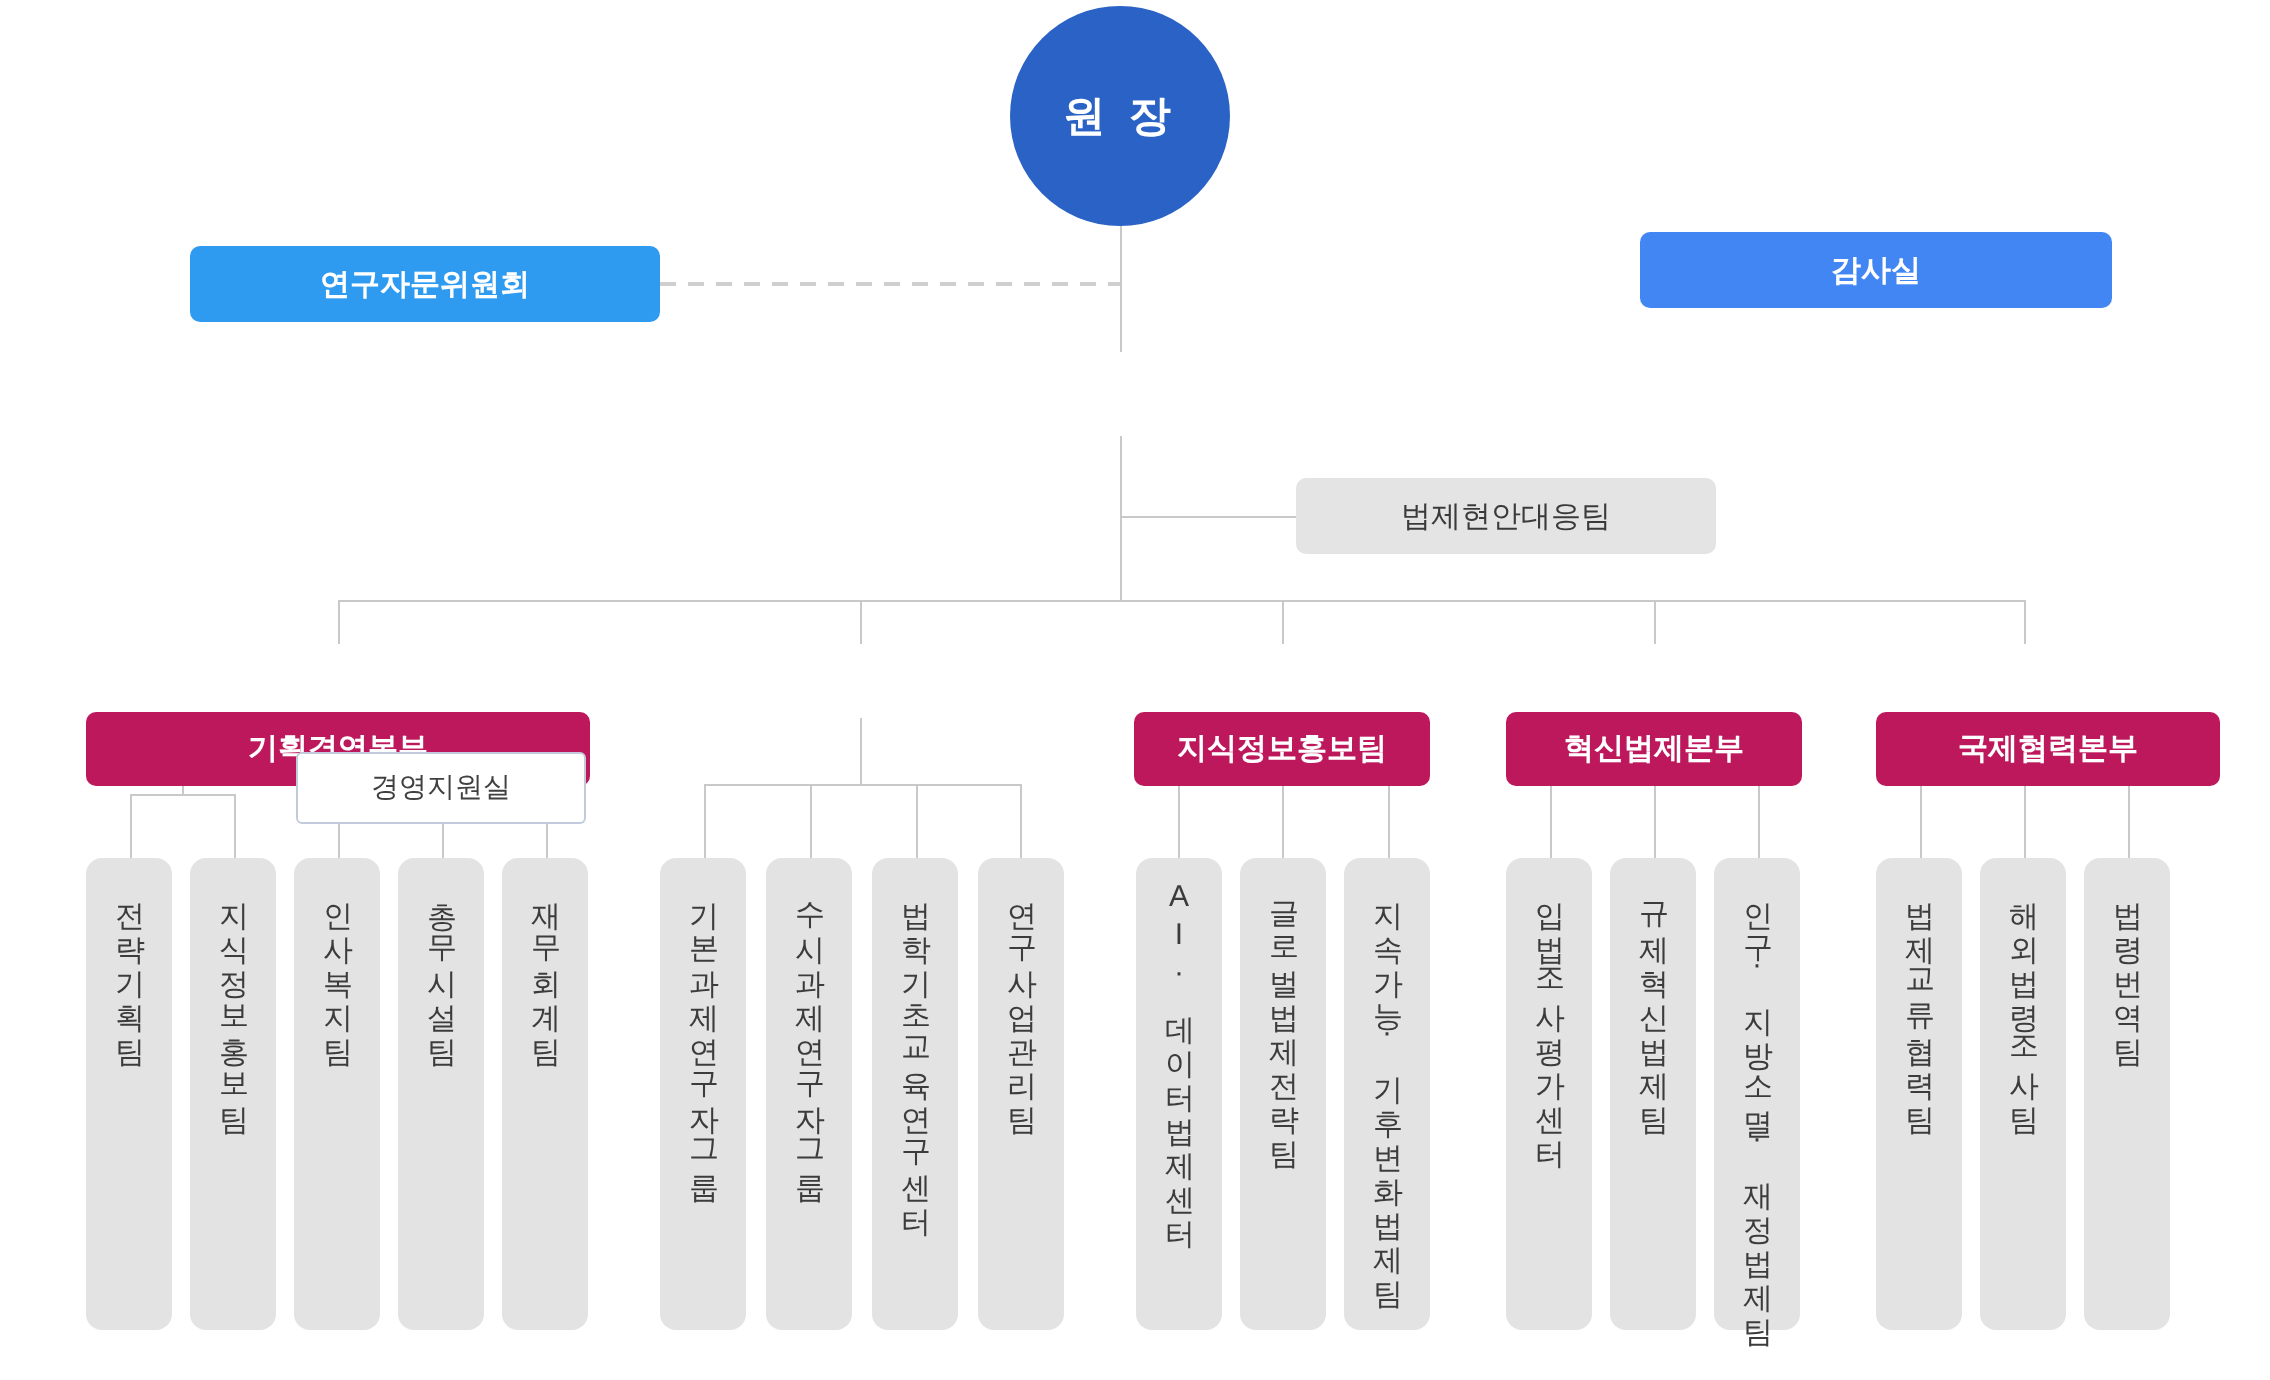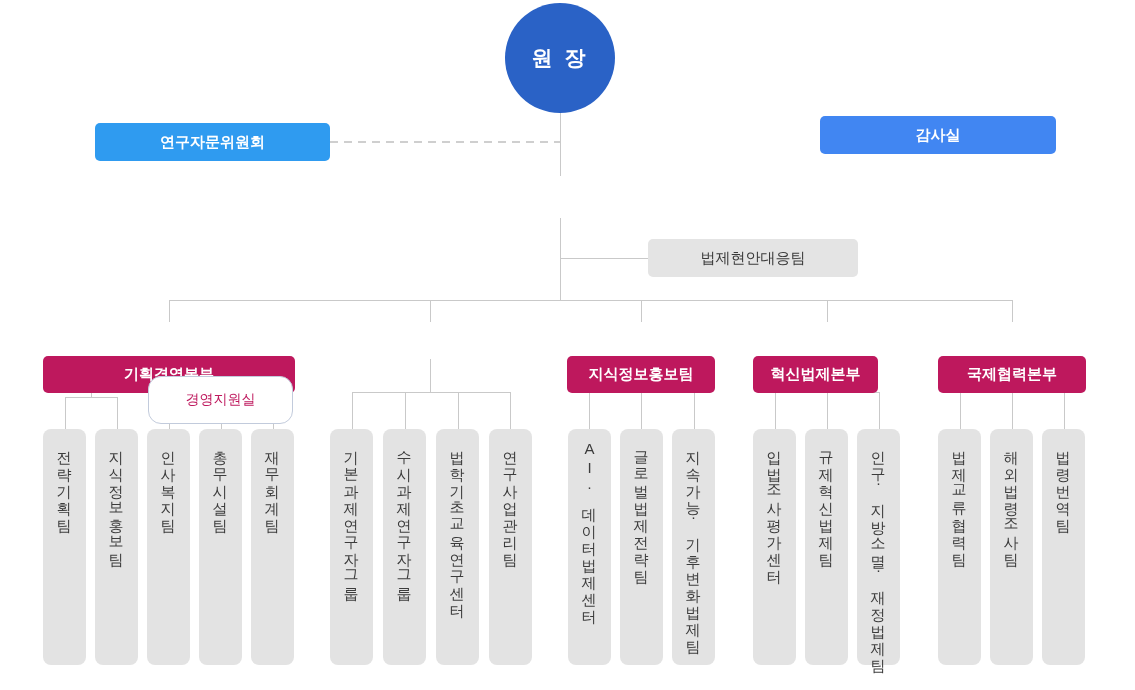--- a/index.html
+++ b/index.html
@@ -16,21 +16,21 @@
   .node{position:absolute;display:flex;align-items:center;justify-content:center;box-sizing:border-box;}
   .circle{
     left:505px;top:3px;width:110px;height:110px;border-radius:50%;
     background:#2a62c6;color:#fff;font-size:21px;font-weight:bold;letter-spacing:3px;
   }
   .advisory{left:95px;top:123px;width:235px;height:38px;border-radius:5px;background:#2f9bf0;color:#fff;font-size:15px;font-weight:bold;}
   .audit{left:788px;top:116px;width:236px;height:38px;border-radius:5px;background:#4186f2;color:#fff;font-size:15px;font-weight:bold;margin-left:32px;}
   .vice{left:443px;top:176px;width:235px;height:42px;border-radius:5px;background:#1180c8;color:#fff;font-size:17px;font-weight:bold;letter-spacing:2px;}
   .issue{left:648px;top:239px;width:210px;height:38px;border-radius:5px;background:#e4e4e4;color:#3a3a3a;font-size:15px;}
   .division{top:324px;height:37px;border-radius:5px;background:#be185d;color:#fff;font-size:15px;font-weight:bold;margin-top:32px;}
-  .support{left:148px;top:376px;width:145px;height:48px;border-radius:13px;background:#ffffff;border:1px solid #c2cbdc;color:#be185d;font-size:14px;}
+  .support{left:148px;top:376px;width:145px;height:36px;border-radius:3px;background:#ffffff;border:1px solid #c2cbdc;color:#404040;font-size:14px;}
   .team{
     position:absolute;top:429px;width:43px;height:236px;border-radius:8px;background:#e3e3e3;
     display:flex;justify-content:center;box-sizing:border-box;padding-top:11px;
   }
   .vtext{
     writing-mode:vertical-rl;text-orientation:upright;
     color:#3c3c3c;font-size:15px;letter-spacing:2px;line-height:1;white-space:nowrap;
   }
 </style>
 </head>
@@ -95,24 +95,24 @@
   <div class="node issue">
     <span>법제현안대응팀</span>
   </div>
 
   <div class="node division" style="left:43px;width:252px">
     <span>기획경영본부</span>
   </div>
   <div class="node division" style="left:567px;width:148px">
     <span>지식정보홍보팀</span>
   </div>
-  <div class="node division" style="left:753px;width:125px">
+  <div class="node division" style="left:753px;width:148px">
     <span>혁신법제본부</span>
   </div>
-  <div class="node division" style="left:938px;width:148px">
+  <div class="node division" style="left:938px;width:172px">
     <span>국제협력본부</span>
   </div>
 
   <div class="node support">
     <span>경영지원실</span>
   </div>
 
   <div class="team" style="left:43px">
       <span class="vtext">전략기획팀</span>
     </div>

